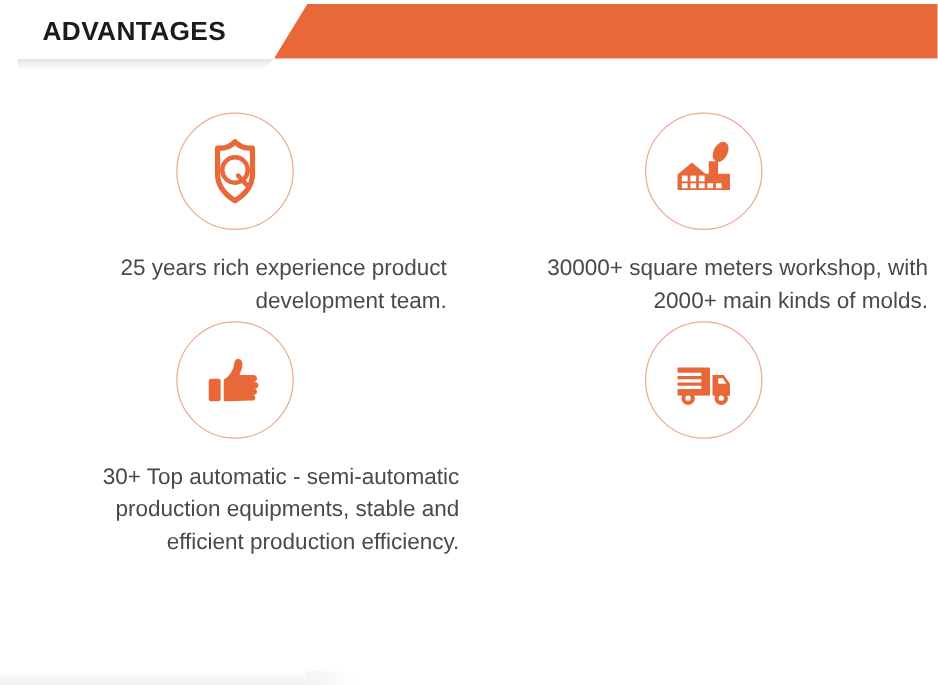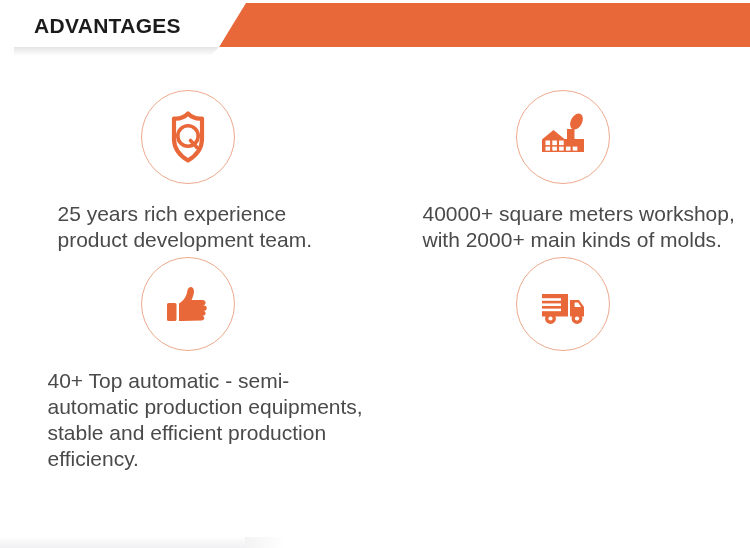--- a/index.html
+++ b/index.html
@@ -98,22 +98,22 @@
     box-sizing: border-box;
     background: #ffffff;
   }
   .icon-circle svg {
     display: block;
   }
 
   .cell-text {
     margin-top: 17px;
     width: 300px;
-    text-align: left;
-    font-size: 21px;
+    text-align: right;
+    font-size: 18px;
     line-height: 26px;
     color: #4a4a4a;
     margin-left: 40px;
   }
   .cell-text.wide {
     width: 320px;
   }
 
   
   .bottom-band {
@@ -175,37 +175,37 @@
           <rect x="25.1" y="32.5" width="4.6" height="4.6" fill="#ffffff"></rect>
           <rect x="33" y="32.5" width="4.6" height="4.6" fill="#ffffff" opacity="0"></rect>
 
           <rect x="11.5" y="38.6" width="4.6" height="4.0" fill="#ffffff"></rect>
           <rect x="18.3" y="38.6" width="4.6" height="4.0" fill="#ffffff"></rect>
           <rect x="25.1" y="38.6" width="4.6" height="4.0" fill="#ffffff"></rect>
           <rect x="31.9" y="38.6" width="4.6" height="4.0" fill="#ffffff"></rect>
           <rect x="38.7" y="38.6" width="4.6" height="4.0" fill="#ffffff"></rect>
         </svg>
       </div>
-      <div class="cell-text wide">40000+ square meters workshop, with 2000+ main kinds of molds.</div>
+      <div class="cell-text wide">30000+ square meters workshop, with 2000+ main kinds of molds.</div>
     </div>
 
   </div>
 
   <div class="row row-2">
 
     <div class="cell">
       <div class="icon-circle">
         <svg width="56" height="56" viewBox="0 0 56 56" aria-hidden="true">
 
           <rect x="7" y="27" width="9.5" height="18" rx="1.6" fill="#e8683a"></rect>
 
           <path d="M19 45 L19 27.5 C22.5 25.8 25.5 22 26.8 17.5 C27.6 14.6 27.3 12.3 29.4 11.4 C31.8 10.4 34 12.2 34 15.2 C34 18.2 32.6 21.5 31.6 24 L42.5 24 C44.3 24 45.6 25.2 45.6 26.8 C45.6 28.4 44.3 29.6 42.5 29.6 L44 29.6 C45.6 29.6 46.8 30.7 46.8 32.2 C46.8 33.7 45.6 34.8 44 34.8 L43 34.8 C44.5 34.8 45.6 35.9 45.6 37.3 C45.6 38.7 44.5 39.8 43 39.8 L42 39.8 C43.3 39.8 44.3 40.8 44.3 42.1 C44.3 43.4 43.3 44.4 42 44.4 L22 45 Z" fill="#e8683a"></path>
         </svg>
       </div>
-      <div class="cell-text wide">40+ Top automatic - semi-automatic production equipments, stable and efficient production efficiency.</div>
+      <div class="cell-text wide">30+ Top automatic - semi-automatic production equipments, stable and efficient production efficiency.</div>
     </div>
 
     <div class="cell">
       <div class="icon-circle">
         <svg width="58" height="58" viewBox="0 0 58 58" aria-hidden="true">
 
           <rect x="8" y="19" width="26" height="22.5" fill="#e8683a"></rect>
 
           <rect x="5" y="23.2" width="22" height="2.6" fill="#ffffff"></rect>
           <rect x="5" y="28.4" width="22" height="2.6" fill="#ffffff"></rect>

